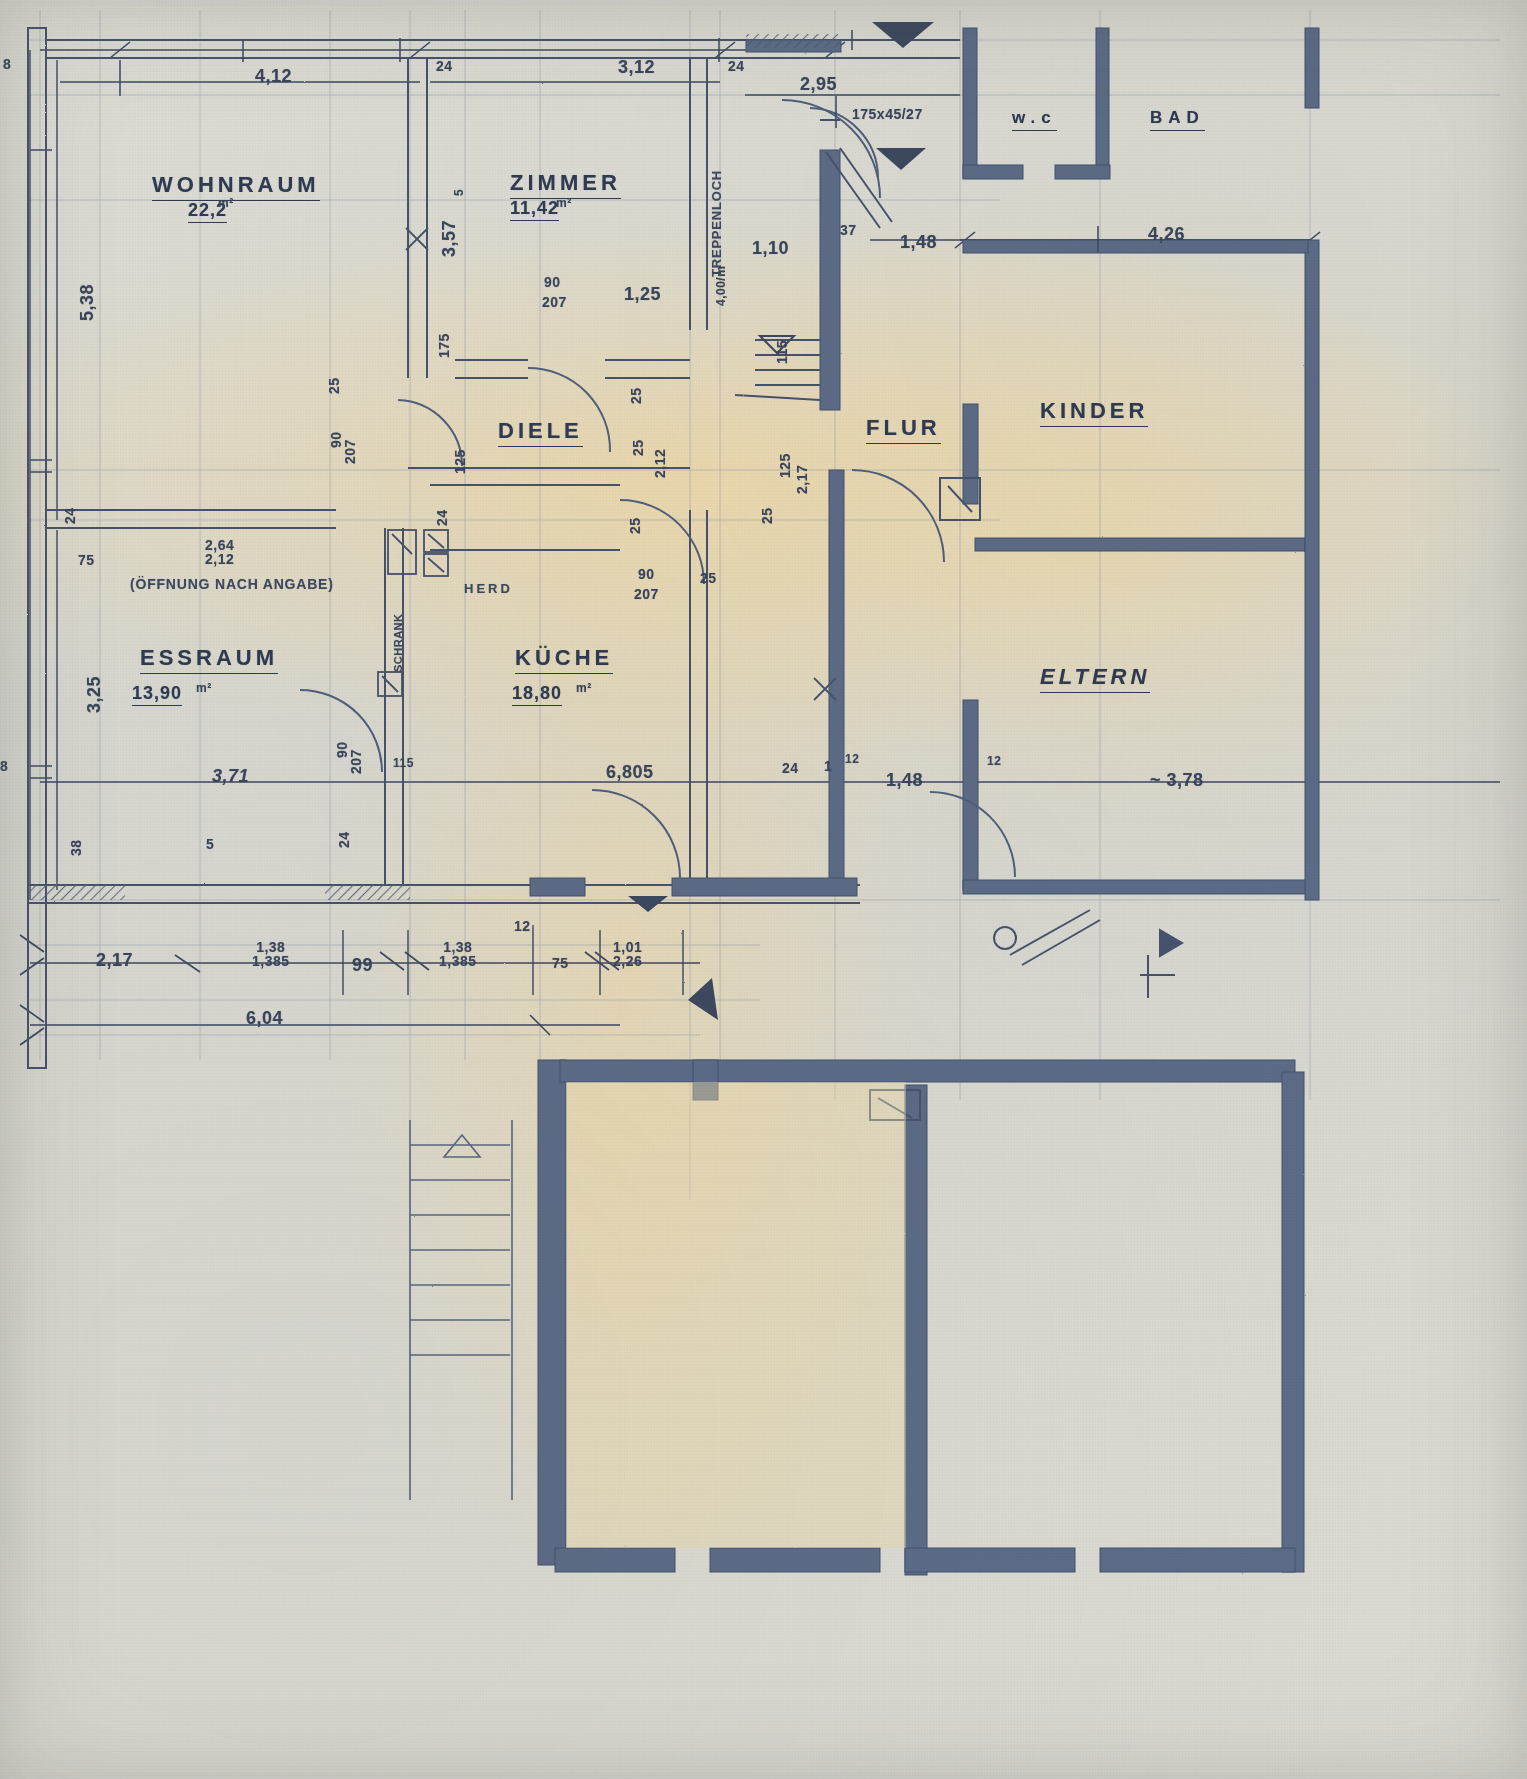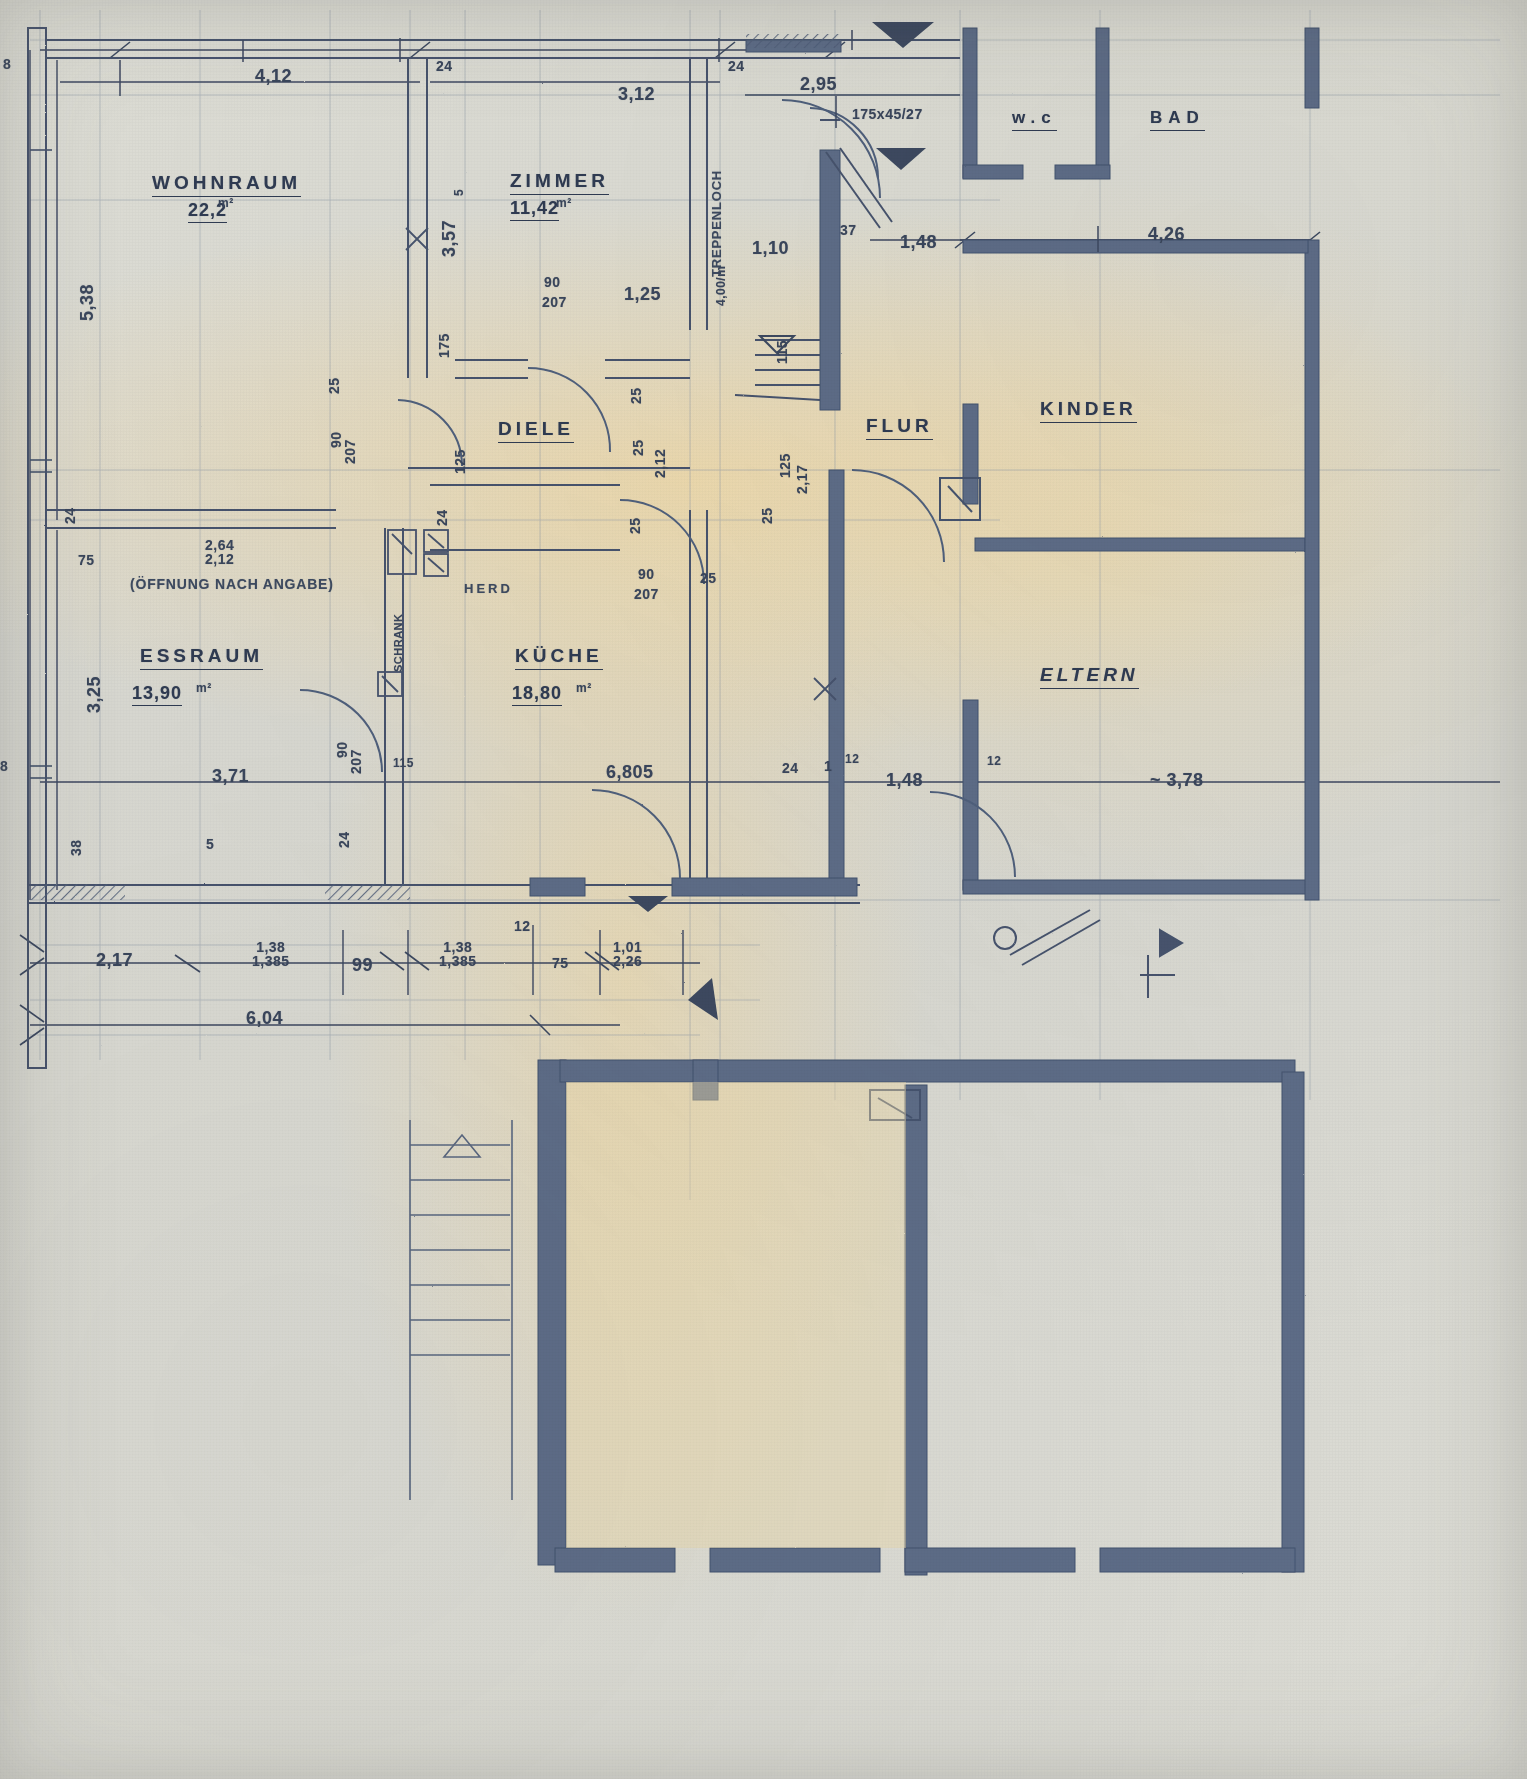--- a/index.html
+++ b/index.html
@@ -25,21 +25,21 @@
   #vign{
     position:absolute;inset:0;pointer-events:none;
     box-shadow: inset 0 0 120px rgba(90,90,85,.18), inset 0 0 40px rgba(90,90,85,.10);
   }
   svg#plan{position:absolute;left:0;top:0;width:1527px;height:1779px;}
   .lbl{
     position:absolute;color:#2f3b52;white-space:nowrap;
     font-family:"Liberation Sans",sans-serif;letter-spacing:.5px;
     text-shadow:0 0 1px rgba(47,59,82,.35);
   }
-  .room{font-size:19px;letter-spacing:4px;font-weight:600;border-bottom:1.6px solid #2f3b52;padding-bottom:2px;}
+  .room{font-size:22px;letter-spacing:4px;font-weight:600;border-bottom:1.6px solid #2f3b52;padding-bottom:2px;}
   .area{font-size:18px;letter-spacing:1px;font-weight:600;border-bottom:1.6px solid #2f3b52;padding-bottom:1px;}
   .dim{font-size:18px;font-weight:600;color:#3a465c;letter-spacing:.5px;}
   .dims{font-size:14px;font-weight:600;color:#3a465c;}
   .dimxs{font-size:12px;font-weight:600;color:#3a465c;}
   .note{font-size:13px;letter-spacing:.8px;color:#3d4a60;font-weight:600;}
   .rot90{transform:rotate(-90deg);transform-origin:left bottom;}
   .frac{display:inline-block;text-align:center;line-height:1.0;}
   .frac span{display:block;}
 </style>
 </head>
@@ -351,21 +351,21 @@
 
   <div class="lbl" style="left:205px;top:538px;">
     <span class="frac dims">
       <span>2,64</span>
       <span>2,12</span>
     </span>
   </div>
 
   <div class="lbl dim" style="left:255px;top:66px;">4,12</div>
   <div class="lbl dims" style="left:436px;top:58px;">24</div>
-  <div class="lbl dim" style="left:618px;top:84px;">3,12</div>
+  <div class="lbl dim" style="left:618px;top:57px;">3,12</div>
   <div class="lbl dims" style="left:728px;top:58px;">24</div>
   <div class="lbl dim" style="left:800px;top:74px;">2,95</div>
 
   <div class="lbl dim" style="left:900px;top:232px;">1,48</div>
   <div class="lbl dim" style="left:1148px;top:224px;">4,26</div>
   <div class="lbl dims" style="left:840px;top:222px;">37</div>
   <div class="lbl dim" style="left:752px;top:238px;">1,10</div>
 
   <div class="lbl dim rot90" style="left:98px;top:300px;">5,38</div>
   <div class="lbl dim rot90" style="left:105px;top:692px;">3,25</div>
@@ -392,21 +392,21 @@
   <div class="lbl dims rot90" style="left:810px;top:478px;">2,17</div>
   <div class="lbl dims rot90" style="left:790px;top:348px;">115</div>
 
   <div class="lbl dims" style="left:544px;top:274px;">90</div>
   <div class="lbl dims" style="left:542px;top:294px;">207</div>
   <div class="lbl dim" style="left:624px;top:284px;">1,25</div>
   <div class="lbl dims" style="left:638px;top:566px;">90</div>
   <div class="lbl dims" style="left:634px;top:586px;">207</div>
   <div class="lbl dims" style="left:700px;top:570px;">25</div>
 
-  <div class="lbl dim" style="left:212px;top:766px;">3,71</div>
+  <div class="lbl dim" style="left:212px;top:766px;font-style:italic;">3,71</div>
   <div class="lbl dimxs" style="left:393px;top:756px;">115</div>
   <div class="lbl dims rot90" style="left:352px;top:832px;">24</div>
   <div class="lbl dims" style="left:206px;top:836px;">5</div>
   <div class="lbl dim" style="left:606px;top:762px;">6,805</div>
   <div class="lbl dims" style="left:782px;top:760px;">24</div>
   <div class="lbl dims" style="left:824px;top:758px;">1</div>
   <div class="lbl dimxs" style="left:845px;top:752px;">12</div>
   <div class="lbl dim" style="left:886px;top:770px;">1,48</div>
   <div class="lbl dimxs" style="left:987px;top:754px;">12</div>
   <div class="lbl dim" style="left:1150px;top:770px;">~ 3,78</div>

